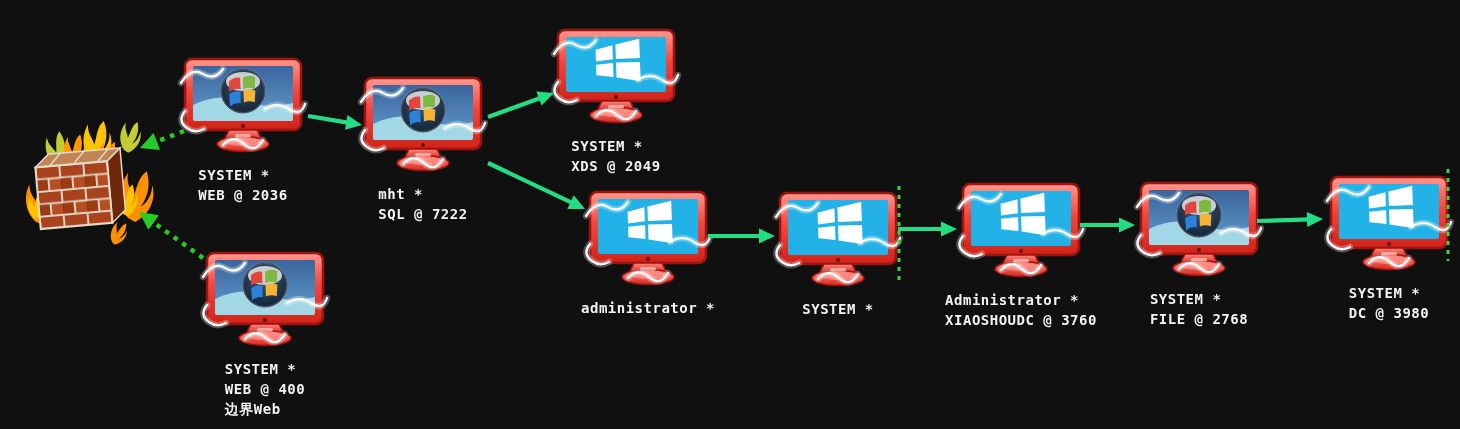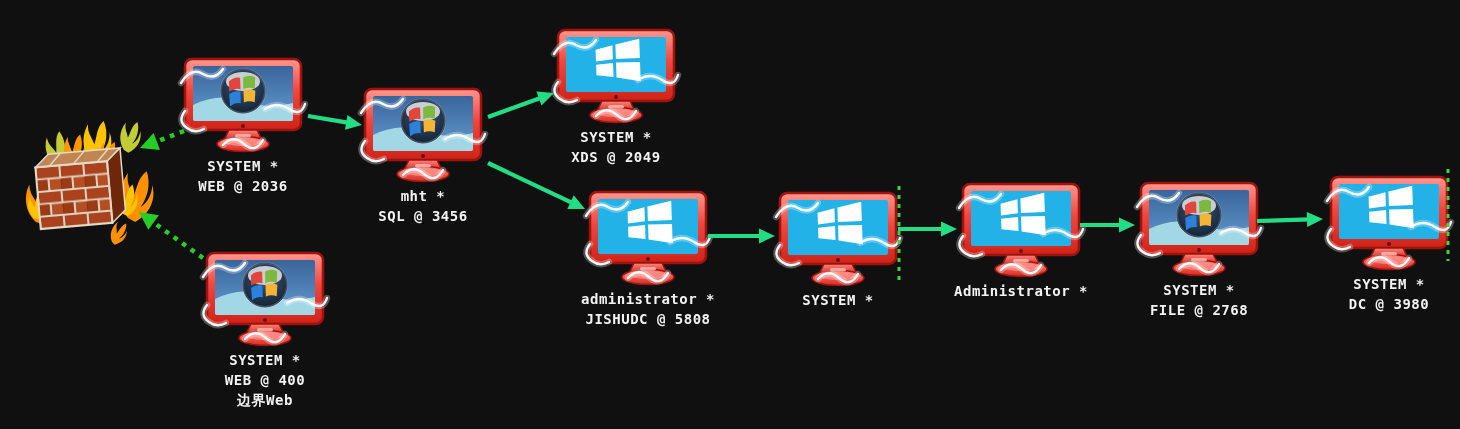--- a/index.html
+++ b/index.html
@@ -12,22 +12,22 @@
     position:absolute;
     width:220px;
     display:flex;
     flex-direction:column;
     align-items:center;
   }
   .node svg.monitor{display:block;overflow:visible;}
   .node[data-variant="vista"] .win8{display:none;}
   .node[data-variant="win8"] .vista{display:none;}
   .labels{
-    margin-top:3px;
-    text-align:center;
+    margin-top:12px;
+    text-align:left;
     font-size:14px;
     font-weight:bold;
     line-height:20px;
     letter-spacing:0.5px;
     color:#f3f3f3;
     white-space:nowrap;
   }
   .firewall{position:absolute;overflow:visible;}
   #edges{position:absolute;left:0;top:0;pointer-events:none;}
 </style>
@@ -133,21 +133,21 @@
       <g>
         <use href="#boltSet" stroke="#ffffff" stroke-opacity="0.28" stroke-width="6.5"></use>
         <use href="#boltSet" stroke="#ffffff" stroke-opacity="0.95" stroke-width="2.4"></use>
       </g>
     </svg>
     <div class="labels" style="color: rgb(243, 243, 243);">
         <div>SYSTEM *</div>
         <div>WEB @ 2036</div>
       </div>
   </div>
-    <div class="node" data-variant="vista" style="left: 313px; top: 87px;">
+    <div class="node" data-variant="vista" style="left: 313px; top: 76px;">
     <svg class="monitor" width="120" height="96" viewBox="0 0 120 96">
       <g>
         <rect x="2" y="2" width="116" height="71" rx="7" fill="url(#fwFrame)" stroke="#9e130d" stroke-width="2.5"></rect>
         <rect class="vista" x="10" y="9" width="100" height="55" rx="2" fill="url(#vistaSky)"></rect>
         <rect class="win8" x="10" y="9" width="100" height="55" rx="2" fill="#23b2e8"></rect>
         <circle cx="60" cy="69" r="2" fill="#6d0b0b"></circle>
       </g>
       <g class="vista" clip-path="url(#scrClip)">
         <path d="M10,48 q24,-12 46,-5 q30,10 54,3 v20 h-100 z" fill="#a2d7e6"></path>
         <circle cx="60" cy="34" r="22" fill="url(#orbG)" stroke="#0a1422" stroke-width="1"></circle>
@@ -172,21 +172,21 @@
         <ellipse cx="60" cy="85" rx="18" ry="4" fill="#ff9a92" opacity="0.65"></ellipse>
         <rect x="52" y="77" width="16" height="3.5" rx="1.7" fill="#ffb9b2" opacity="0.85"></rect>
       </g>
       <g>
         <use href="#boltSet" stroke="#ffffff" stroke-opacity="0.28" stroke-width="6.5"></use>
         <use href="#boltSet" stroke="#ffffff" stroke-opacity="0.95" stroke-width="2.4"></use>
       </g>
     </svg>
     <div class="labels" style="color: rgb(243, 243, 243);">
         <div>mht *</div>
-        <div>SQL @ 3456</div>
+        <div>SQL @ 7222</div>
       </div>
   </div>
     <div class="node" data-variant="win8" style="left: 506px; top: 28px;">
     <svg class="monitor" width="120" height="96" viewBox="0 0 120 96">
       <g>
         <rect x="2" y="2" width="116" height="71" rx="7" fill="url(#fwFrame)" stroke="#9e130d" stroke-width="2.5"></rect>
         <rect class="vista" x="10" y="9" width="100" height="55" rx="2" fill="url(#vistaSky)"></rect>
         <rect class="win8" x="10" y="9" width="100" height="55" rx="2" fill="#23b2e8"></rect>
         <circle cx="60" cy="69" r="2" fill="#6d0b0b"></circle>
       </g>
@@ -299,21 +299,20 @@
         <ellipse cx="60" cy="85" rx="18" ry="4" fill="#ff9a92" opacity="0.65"></ellipse>
         <rect x="52" y="77" width="16" height="3.5" rx="1.7" fill="#ffb9b2" opacity="0.85"></rect>
       </g>
       <g>
         <use href="#boltSet" stroke="#ffffff" stroke-opacity="0.28" stroke-width="6.5"></use>
         <use href="#boltSet" stroke="#ffffff" stroke-opacity="0.95" stroke-width="2.4"></use>
       </g>
     </svg>
     <div class="labels" style="color: rgb(243, 243, 243);">
         <div>administrator *</div>
-        <div>JISHUDC @ 5808</div>
       </div>
   </div>
     <div class="node" data-variant="win8" style="left: 728px; top: 191px;">
     <svg class="monitor" width="120" height="96" viewBox="0 0 120 96">
       <g>
         <rect x="2" y="2" width="116" height="71" rx="7" fill="url(#fwFrame)" stroke="#9e130d" stroke-width="2.5"></rect>
         <rect class="vista" x="10" y="9" width="100" height="55" rx="2" fill="url(#vistaSky)"></rect>
         <rect class="win8" x="10" y="9" width="100" height="55" rx="2" fill="#23b2e8"></rect>
         <circle cx="60" cy="69" r="2" fill="#6d0b0b"></circle>
       </g>
@@ -382,20 +381,21 @@
         <ellipse cx="60" cy="85" rx="18" ry="4" fill="#ff9a92" opacity="0.65"></ellipse>
         <rect x="52" y="77" width="16" height="3.5" rx="1.7" fill="#ffb9b2" opacity="0.85"></rect>
       </g>
       <g>
         <use href="#boltSet" stroke="#ffffff" stroke-opacity="0.28" stroke-width="6.5"></use>
         <use href="#boltSet" stroke="#ffffff" stroke-opacity="0.95" stroke-width="2.4"></use>
       </g>
     </svg>
     <div class="labels" style="color: rgb(243, 243, 243);">
         <div>Administrator *</div>
+        <div>XIAOSHOUDC @ 3760</div>
       </div>
   </div>
     <div class="node" data-variant="vista" style="left: 1089px; top: 181px;">
     <svg class="monitor" width="120" height="96" viewBox="0 0 120 96">
       <g>
         <rect x="2" y="2" width="116" height="71" rx="7" fill="url(#fwFrame)" stroke="#9e130d" stroke-width="2.5"></rect>
         <rect class="vista" x="10" y="9" width="100" height="55" rx="2" fill="url(#vistaSky)"></rect>
         <rect class="win8" x="10" y="9" width="100" height="55" rx="2" fill="#23b2e8"></rect>
         <circle cx="60" cy="69" r="2" fill="#6d0b0b"></circle>
       </g>

